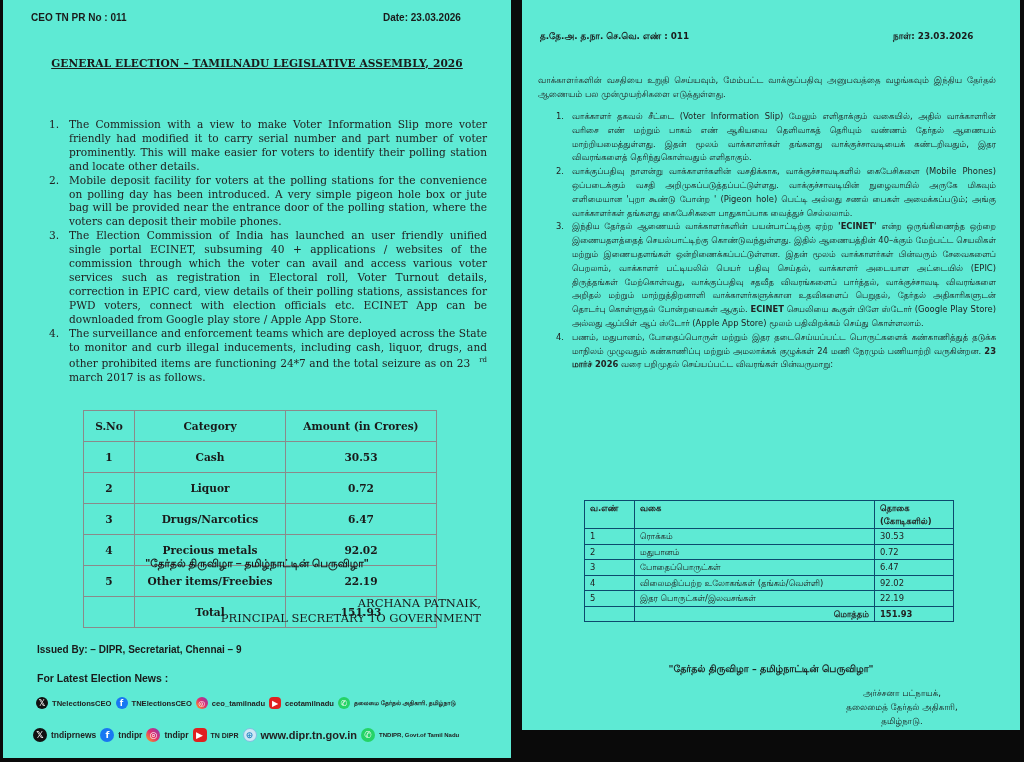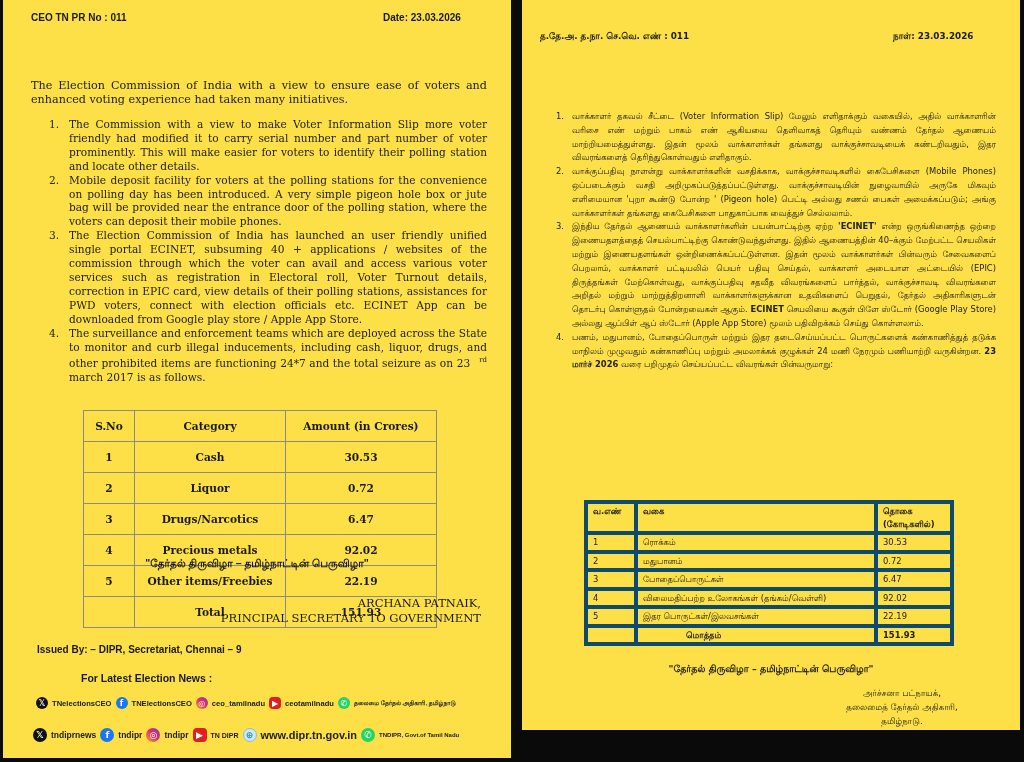--- a/index.html
+++ b/index.html
@@ -1,19 +1,19 @@
 <!DOCTYPE html>
 <html><head>
 <meta charset="utf-8">
 <style>
   * { box-sizing: border-box; margin: 0; padding: 0; }
   html, body { width: 1024px; height: 762px; background: #0a0a0a; overflow: hidden; }
   body { position: relative; font-family: "DejaVu Serif", serif; color: #1a1a1a; }
 
-  .page { position: absolute; background: #fde047; overflow: hidden; text-decoration: underline; }
+  .page { position: absolute; background: #5eead4; overflow: hidden; text-decoration: underline; }
   #page-en { left: 3px; top: 0; width: 508px; height: 758px; }
   #page-ta { left: 522px; top: 0; width: 498px; height: 730px; }
 
   
   .hdr-row { position: absolute; font-family: "Liberation Sans", sans-serif; font-weight: bold; font-size: 10px; }
   .en-prno { left: 28px; top: 12px; }
   .en-date { left: 380px; top: 12px; }
   .en-title { position: absolute; left: 0; width: 508px; top: 57px; text-align: center;
     font-family: "DejaVu Serif", serif; font-weight: bold; font-size: 10.6px; text-decoration: underline; letter-spacing: 0.1px; }
   .en-intro { position: absolute; left: 28px; width: 456px; top: 79px; font-size: 11.2px; line-height: 14px; text-align: justify; color:#222; }
@@ -26,21 +26,21 @@
   table.seizure-en { position: absolute; left: 80px; top: 410px; width: 354px; border-collapse: collapse;
     font-family: "DejaVu Serif", serif; font-weight: bold; font-size: 10.6px; }
   table.seizure-en th, table.seizure-en td { border: 1px solid #8a8a8a; text-align: center; height: 16.6px; padding: 9px 4px; }
   table.seizure-en th:nth-child(1){ width: 51px; }
   table.seizure-en th:nth-child(2){ width: 151px; }
 
   .slogan { position: absolute; font-family: "Liberation Sans", sans-serif; font-weight: bold; font-size: 10.5px; text-align: center; }
   .en-slogan { left: 0; width: 508px; top: 557px; }
   .en-sign { position: absolute; right: 30px; top: 596px; width: 270px; text-align: right; font-size: 11.5px; line-height: 14.5px; }
   .en-issued { position: absolute; left: 34px; top: 644px; font-family: "Liberation Sans", sans-serif; font-weight: bold; font-size: 10px; }
-  .en-news { position: absolute; left: 34px; top: 672px; font-family: "Liberation Sans", sans-serif; font-weight: bold; font-size: 10.5px; margin-left: 44px; }
+  .en-news { position: absolute; left: 34px; top: 672px; font-family: "Liberation Sans", sans-serif; font-weight: bold; font-size: 10.5px; }
 
   .social-row { position: absolute; left: 33px; display: flex; align-items: center; gap: 4px; white-space: nowrap;
     font-family: "Liberation Sans", sans-serif; font-weight: bold; font-size: 7.6px; color:#222; }
   .social-row.r1 { top: 697px; }
   .social-row.r2 { top: 728px; left: 30px; font-size: 8.5px; }
   .ico { display: inline-flex; align-items: center; justify-content: center; width: 12px; height: 12px; border-radius: 50%;
     color: #fff; font-size: 8px; font-weight: bold; flex: 0 0 12px; font-family: "DejaVu Sans", sans-serif; }
   .r2 .ico { width: 14px; height: 14px; flex: 0 0 14px; font-size: 9px; }
   .ico.x { background: #111; }
   .ico.fb { background: #1877f2; }
@@ -59,39 +59,39 @@
   .ta-list { position: absolute; left: 34px; width: 440px; top: 110px; font-family: "DejaVu Sans", sans-serif; font-size: 8.4px;
     line-height: 13.8px; color:#222; }
   .ta-list li { display: flex; }
   .ta-list li .num { width: 16px; flex: 0 0 16px; }
   .ta-list li .txt { flex: 1; text-align: justify; }
   .ta-list li + li { margin-top: 0px; }
   b.bold { font-weight: bold; }
 
   table.seizure-ta { position: absolute; left: 62px; top: 500px; width: 370px; border-collapse: collapse;
     font-family: "DejaVu Sans", sans-serif; font-size: 8.4px; color:#222; }
-  table.seizure-ta th, table.seizure-ta td { border: 4px solid #0c4a6e; text-align: left; padding: 1px 5px; line-height: 12.5px; vertical-align: top; }
+  table.seizure-ta th, table.seizure-ta td { border: 1px solid #0c4a6e; text-align: left; padding: 1px 5px; line-height: 12.5px; vertical-align: top; }
   table.seizure-ta th { font-weight: bold; }
   table.seizure-ta th:nth-child(1){ width: 50px; }
   table.seizure-ta th:nth-child(2){ width: 240px; }
-  table.seizure-ta td.total-label { font-weight: bold; padding-left: 48px; }
+  table.seizure-ta td.total-label { text-align: right; font-weight: bold; padding-left: 48px; }
   table.seizure-ta td.total-val { font-weight: bold; }
 
   .ta-slogan { left: 0; width: 498px; top: 663px; font-family: "DejaVu Sans", sans-serif; font-size: 9.5px; }
   .ta-sign { position: absolute; left: 280px; width: 200px; top: 686px; text-align: center; font-family: "DejaVu Sans", sans-serif;
     font-size: 8.6px; line-height: 14px; }
   .ta-issued { position: absolute; left: 18px; top: 738px; font-family: "DejaVu Sans", sans-serif; font-weight: bold; font-size: 8.6px; }
 </style>
 </head>
 <body>
 
 <div class="page" id="page-en">
   <div class="hdr-row en-prno">CEO TN PR No : 011</div>
   <div class="hdr-row en-date">Date: 23.03.2026</div>
-  <p class="en-intro">The Election Commission of India with a view to ensure ease of voters and enhanced voting experience had taken many initiatives.</p>
+  <div class="en-title">GENERAL ELECTION – TAMILNADU LEGISLATIVE ASSEMBLY, 2026</div>
 
   <ol class="en-list">
     <li>
       <span class="num">1.</span>
       <span class="txt">The Commission with a view to make Voter Information Slip more voter friendly had modified it to carry serial number and part number of voter prominently. This will make easier for voters to identify their polling station and locate other details.</span>
     </li>
     <li>
       <span class="num">2.</span>
       <span class="txt">Mobile deposit facility for voters at the polling stations for the convenience on polling day has been introduced.  A very simple pigeon hole box or jute bag will be provided near the entrance door of the polling station, where the voters can deposit their mobile phones.</span>
     </li>
@@ -182,20 +182,21 @@
     <span class="ico web">⊕</span>
     <span class="www">www.dipr.tn.gov.in</span>
     <span class="ico wa">✆</span>
     <span class="tiny">TNDIPR, Govt.of Tamil Nadu</span>
   </div>
 </div>
 
 <div class="page" id="page-ta">
   <div class="ta-prno">த.தே.அ. த.நா. செ.வெ. எண் : 011</div>
   <div class="ta-date">நாள்: 23.03.2026</div>
+  <p class="ta-intro">வாக்காளர்களின் வசதியை உறுதி செய்யவும், மேம்பட்ட வாக்குப்பதிவு அனுபவத்தை வழங்கவும் இந்திய தேர்தல் ஆணையம் பல முன்முயற்சிகளை எடுத்துள்ளது.</p>
 
   <ol class="ta-list">
     <li>
       <span class="num">1.</span>
       <span class="txt">வாக்காளர் தகவல் சீட்டை (Voter Information Slip) மேலும் எளிதாக்கும் வகையில், அதில் வாக்காளரின் வரிசை எண் மற்றும் பாகம் எண் ஆகியவை தெளிவாகத் தெரியும் வண்ணம் தேர்தல் ஆணையம் மாற்றியமைத்துள்ளது. இதன் மூலம் வாக்காளர்கள் தங்களது வாக்குச்சாவடியைக் கண்டறிவதும், இதர விவரங்களைத் தெரிந்துகொள்வதும் எளிதாகும்.</span>
     </li>
     <li>
       <span class="num">2.</span>
       <span class="txt">வாக்குப்பதிவு நாளன்று வாக்காளர்களின் வசதிக்காக, வாக்குச்சாவடிகளில் கைபேசிகளை (Mobile Phones) ஒப்படைக்கும் வசதி அறிமுகப்படுத்தப்பட்டுள்ளது. வாக்குச்சாவடியின் நுழைவாயில் அருகே மிகவும் எளிமையான 'புறா கூண்டு போன்ற ' (Pigeon hole) பெட்டி அல்லது சணல் பைகள் அமைக்கப்படும்; அங்கு வாக்காளர்கள் தங்களது கைபேசிகளை பாதுகாப்பாக வைத்துச் செல்லலாம்.</span>
     </li>

